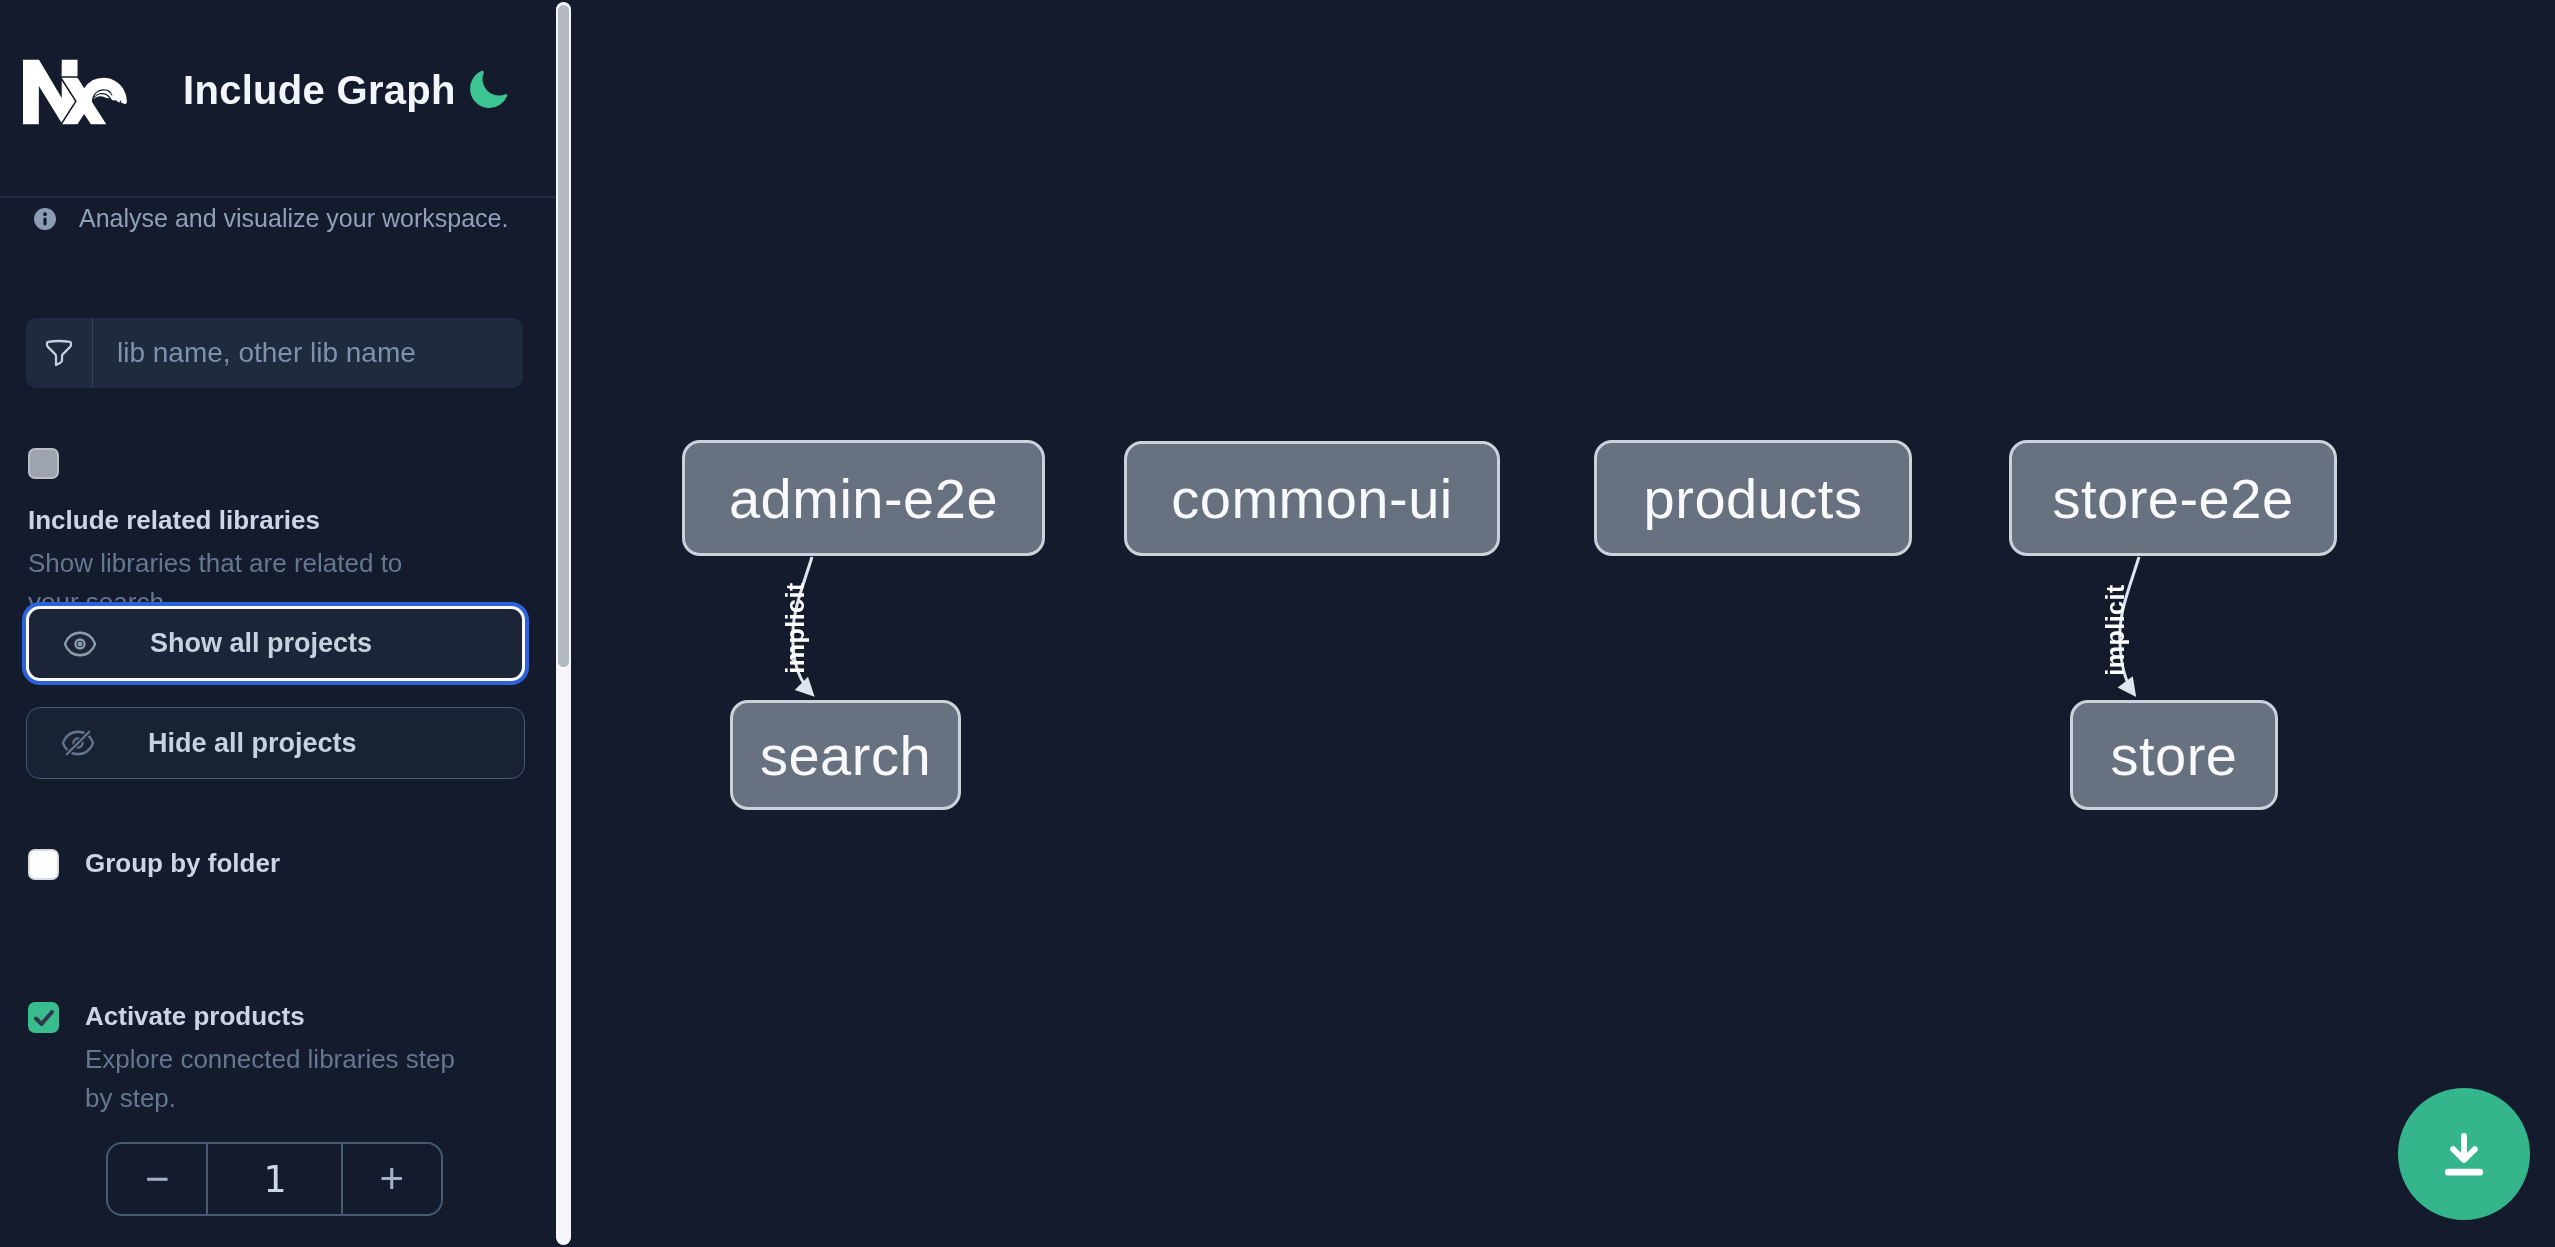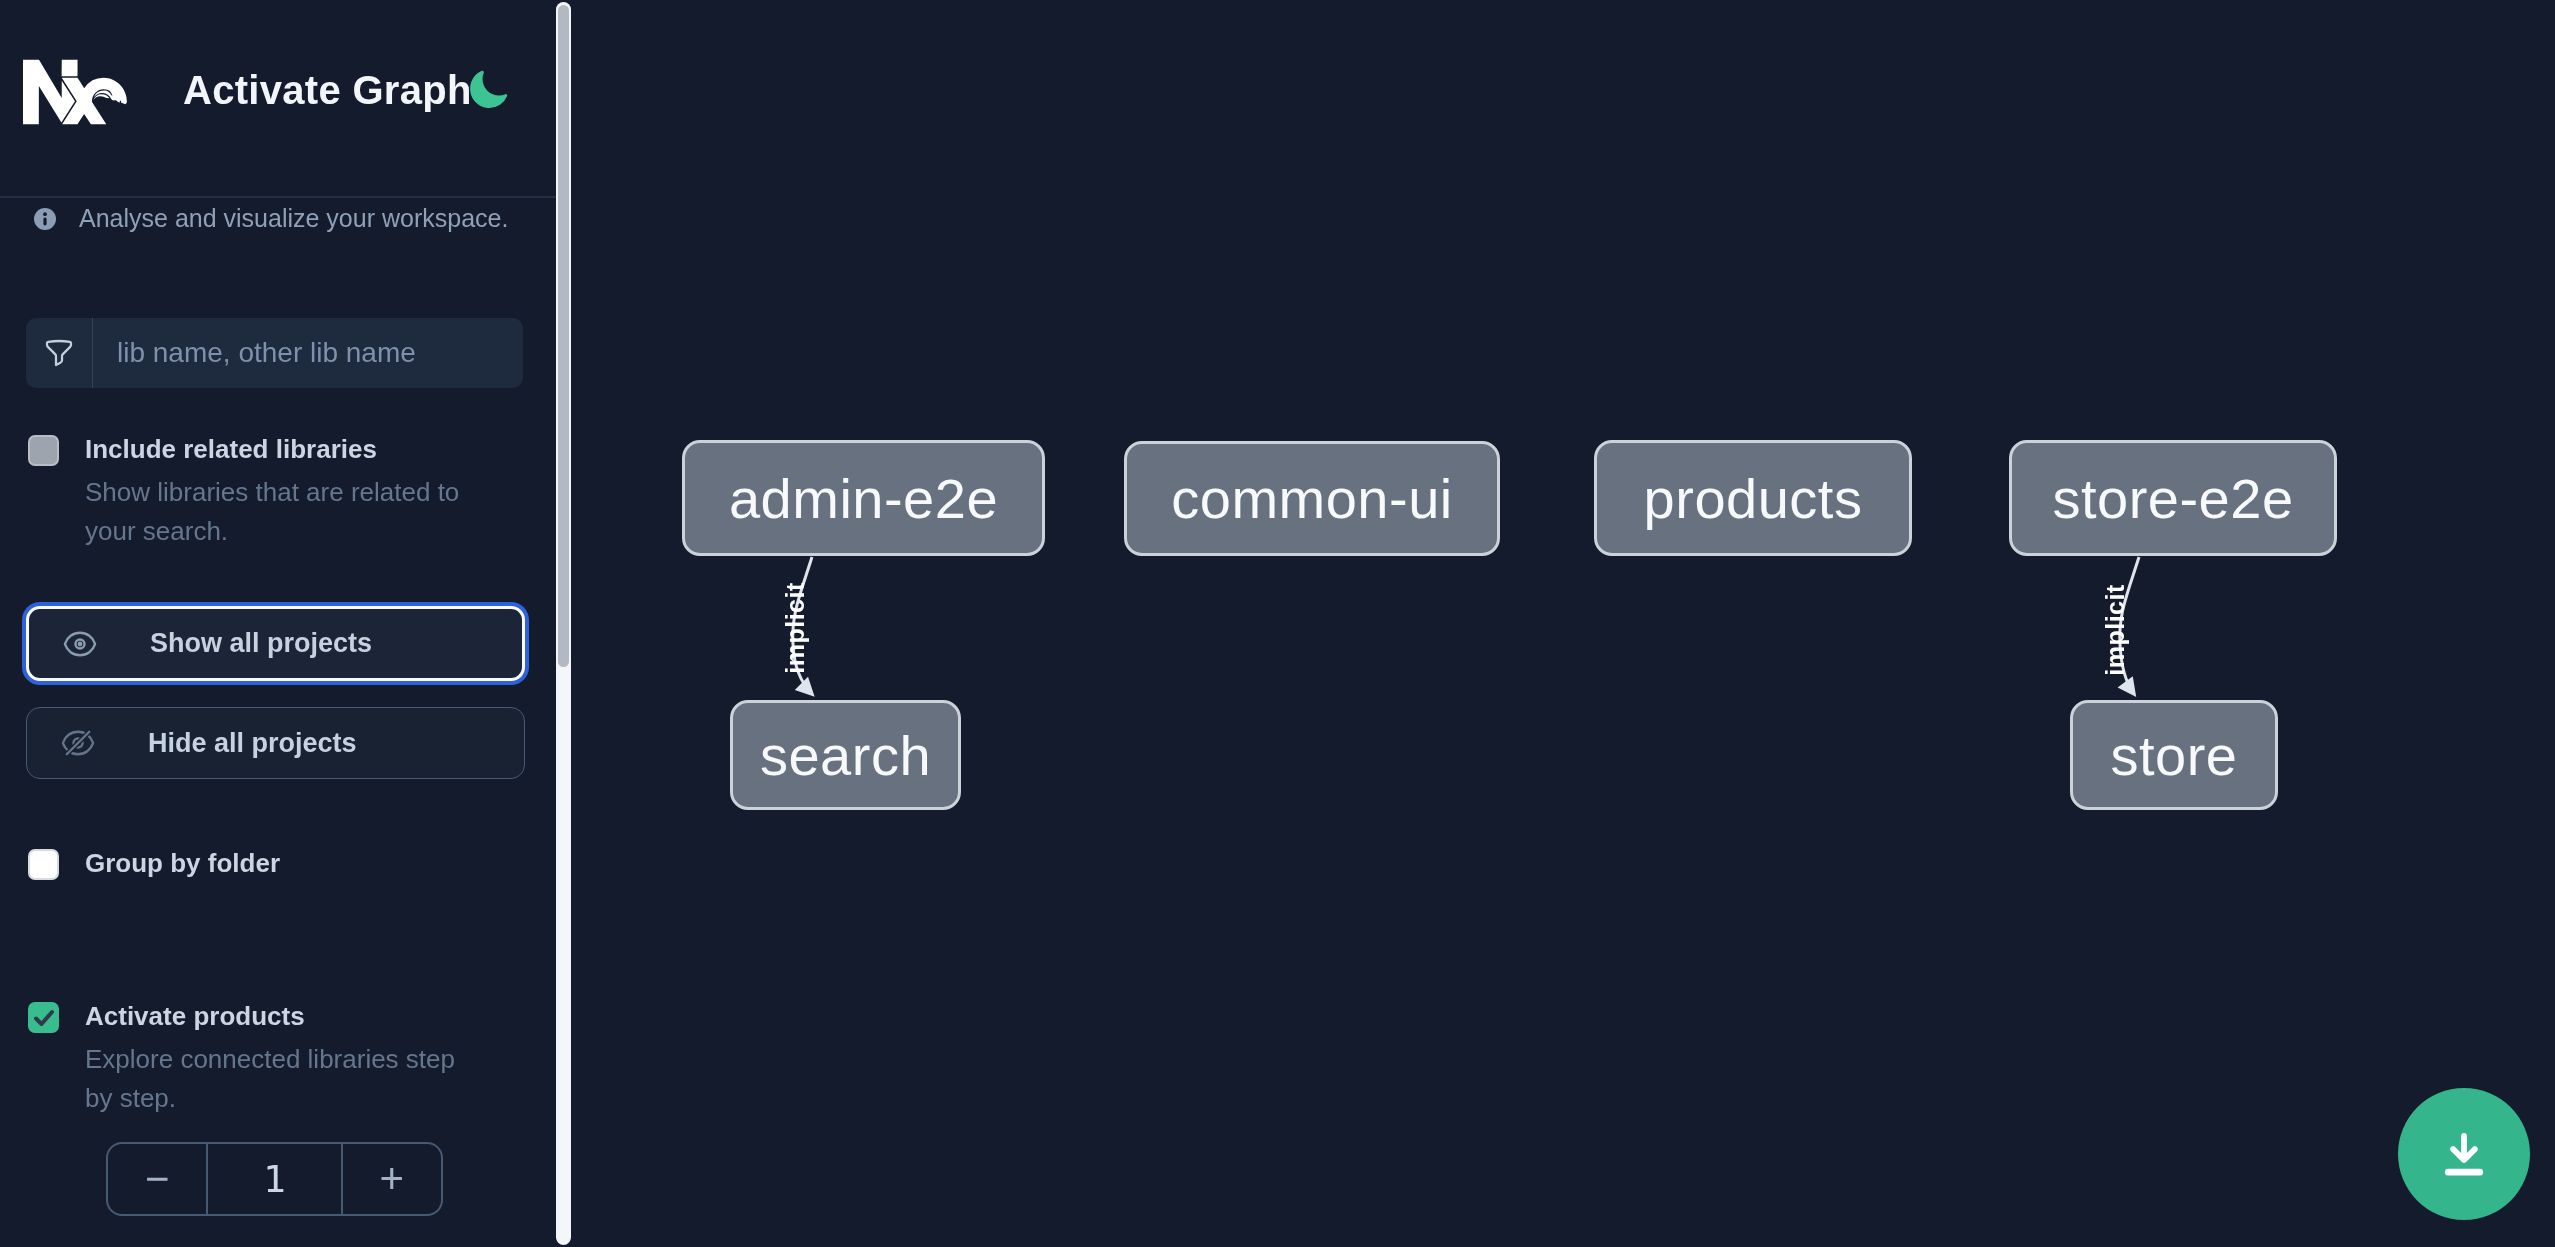--- a/index.html
+++ b/index.html
@@ -31,21 +31,21 @@
     background:#1e2a3d; border-radius:10px; display:flex; align-items:stretch;
   }
   .search-iconbox { width:67px; display:flex; align-items:center; justify-content:center; border-right:1px solid #34435e; }
   .search-input {
     flex:1; background:transparent; border:none; outline:none;
     font-family:"Liberation Sans", sans-serif; font-size:28px; color:#c9d4e2; padding:0 0 0 24px;
   }
   .search-input::placeholder { color:#7e90ab; opacity:1; }
 
   .option { position:absolute; left:28px; display:flex; gap:26px; }
-  .opt-1 { top:434px; } .opt-2 { top:848px; } .opt-3 { top:1001px; }
+  .opt-1 { top:447px;flex-direction:column; } .opt-2 { top:848px; } .opt-3 { top:1001px; }
   .checkbox { flex:0 0 31px; width:31px; height:31px; border-radius:7px; margin-top:1px;
               display:flex; align-items:center; justify-content:center; cursor:pointer; }
   .checkbox.gray  { background:#9da4ae; border:2px solid #b9bec6; }
   .checkbox.white { background:#ffffff; border:2px solid #d7dbe0; }
   .checkbox.green { background:#3abd8e; border:2px solid #3abd8e; }
   .option-label { font-size:26px; font-weight:700; color:#cbd6e2; line-height:31px; }
   .option-desc  { font-size:26px; color:#64778f; line-height:39px; margin-top:8px; }
 
   .side-btn {
     position:absolute; left:26px; width:499px; height:75px; border-radius:14px;
@@ -89,21 +89,21 @@
 </style>
 </head>
 <body>
 
 <div class="sidebar">
 
   <svg class="logo-svg" viewBox="0 0 24 24">
     <path fill="#ffffff" d="M11.987 14.138l-3.132 4.923-5.193-8.427-.012 8.822H0V4.544h3.691l5.247 8.833.005-3.998 3.044 4.759zm.601-5.761c.024-.048 0-3.784.008-3.833h-3.65c.002.059-.005 3.776-.003 3.833h3.645zm5.634 4.134a2.061 2.061 0 0 0-1.969 1.336 1.963 1.963 0 0 1 2.343-.739c.396.161.917.422 1.33.283a2.1 2.1 0 0 0-1.704-.88zm3.39 1.061c-.375-.13-.8-.277-1.109-.681-.06-.08-.116-.17-.176-.265a2.143 2.143 0 0 0-.533-.642c-.294-.216-.68-.322-1.18-.322a2.482 2.482 0 0 0-2.294 1.536 2.325 2.325 0 0 1 4.002.388.75.75 0 0 0 .836.334c.493-.105.46.36 1.203.518v-.133c-.003-.446-.246-.55-.75-.733zm2.024 1.266a.723.723 0 0 0 .347-.638c-.01-2.957-2.41-5.487-5.37-5.487a5.364 5.364 0 0 0-4.487 2.418c-.01-.026-1.522-2.39-1.538-2.418H8.943l3.463 5.423-3.379 5.32h3.54l1.54-2.366 1.568 2.366h3.541l-3.21-5.052a.7.7 0 0 1-.084-.32 2.69 2.69 0 0 1 2.69-2.691c1.515 0 1.839.87 2.03 1.57.317 1.162 1.972 1.069 1.972 1.069a.674.674 0 0 1 .022.198.68.68 0 0 1-.01.114c-.015.03-.034.06-.054.087z"></path>
   </svg>
 
-  <div class="app-title">Activate Graph</div>
+  <div class="app-title">Include Graph</div>
 
   <div class="theme-toggle">
     <svg width="44" height="44" viewBox="0 0 24 24">
       <path fill="#3cc493" d="M9.528 1.718a.75.75 0 0 1 .162.819A8.97 8.97 0 0 0 9 6a9 9 0 0 0 9 9 8.97 8.97 0 0 0 3.463-.69.75.75 0 0 1 .981.98 10.503 10.503 0 0 1-9.694 6.46c-5.799 0-10.5-4.7-10.5-10.5 0-4.368 2.667-8.112 6.46-9.694a.75.75 0 0 1 .818.162Z"></path>
     </svg>
   </div>
 
   <div class="header-divider"></div>
 
   <div class="tagline-row">

